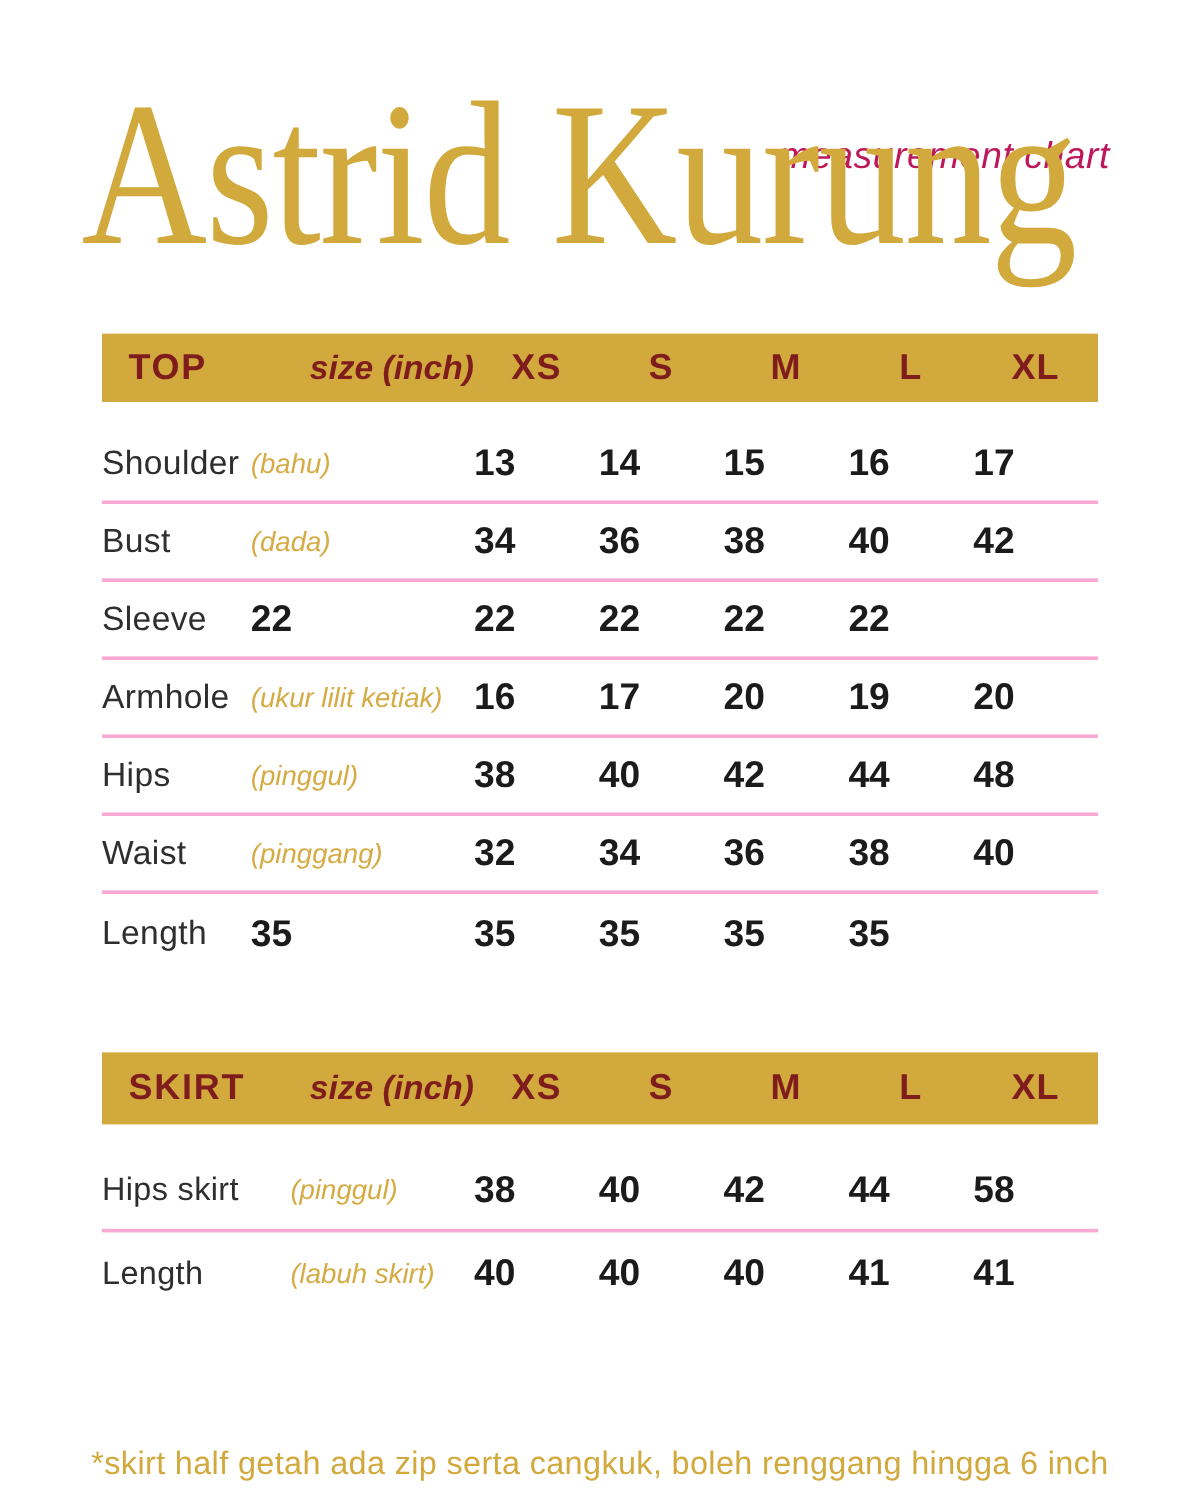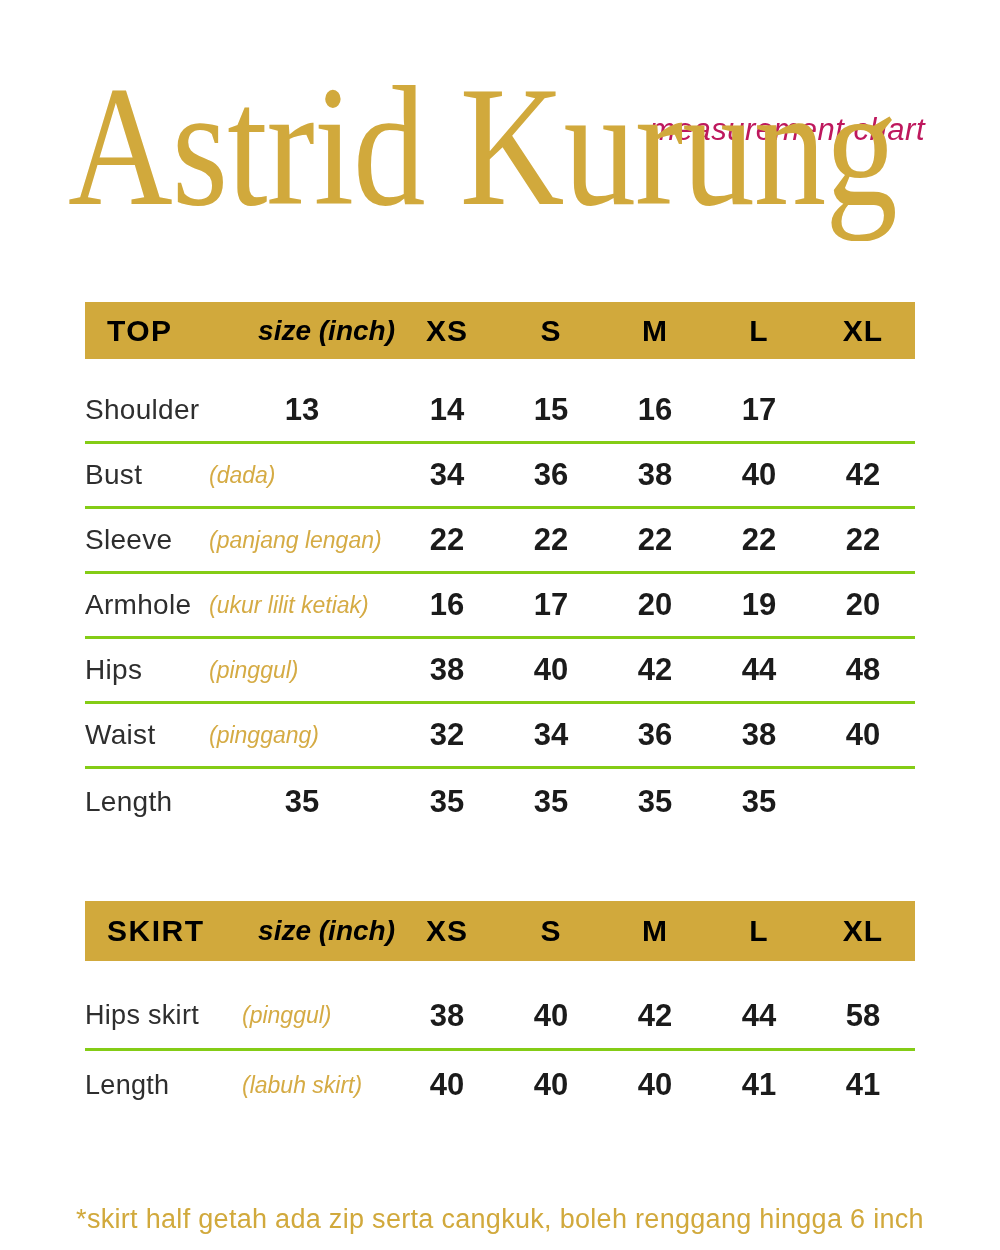--- a/index.html
+++ b/index.html
@@ -45,23 +45,22 @@
     width: 830px;
   }
   .table-top   { top: 278px; }
   .table-skirt { top: 877px; }
 
   .bar {
     display: grid;
     grid-template-columns: 124px 186px 104px 104px 104px 104px 104px;
     align-items: center;
     background: #d1a93c;
-    color: #000000;
+    color: #7f1d1d;
     height: 57px;
-    margin-top: 24px;
   }
   .table-skirt .bar { height: 60px; }
   .bar-name {
     padding-left: 22px;
     font-size: 30px;
     font-weight: 700;
     letter-spacing: 1.5px;
   }
   .bar-size {
     text-align: right;
@@ -77,21 +76,21 @@
   }
 
   .rows { padding-top: 20px; }
   .table-skirt .rows { padding-top: 22px; }
 
   .row {
     display: grid;
     grid-template-columns: 124px 186px 104px 104px 104px 104px 104px;
     align-items: center;
     height: 65px;
-    border-bottom: 3px solid #84cc16;
+    border-bottom: 3px solid #f9a8d4;
   }
   .table-skirt .row {
     grid-template-columns: 157px 153px 104px 104px 104px 104px 104px;
     height: 68px;
   }
   .row.last { border-bottom: none; }
 
   .lbl {
     font-size: 28px;
     color: #2e2e2e;
@@ -99,21 +98,20 @@
     white-space: nowrap;
   }
   .table-skirt .lbl { font-size: 27px; }
   .malay {
     font-size: 23px;
     font-style: italic;
     color: #d5ab44;
     white-space: nowrap;
   }
   .val {
-    text-align: center;
     font-size: 31px;
     font-weight: 700;
     color: #1b1b1b;
   }
   .table-skirt .row-ranges .val {
     font-size: 27px;
     letter-spacing: -0.5px;
     white-space: nowrap;
   }
 
@@ -144,40 +142,40 @@
       <span class="bar-col">XS</span>
       <span class="bar-col">S</span>
       <span class="bar-col">M</span>
       <span class="bar-col">L</span>
       <span class="bar-col">XL</span>
     </div>
     <div class="rows">
 
       <div class="row">
         <span class="lbl">Shoulder</span>
+        <span class="malay">(bahu)</span>
         <span class="val">13</span>
         <span class="val">14</span>
         <span class="val">15</span>
         <span class="val">16</span>
         <span class="val">17</span>
       </div>
 
       <div class="row">
         <span class="lbl">Bust</span>
         <span class="malay">(dada)</span>
         <span class="val">34</span>
         <span class="val">36</span>
         <span class="val">38</span>
         <span class="val">40</span>
         <span class="val">42</span>
       </div>
 
       <div class="row">
         <span class="lbl">Sleeve</span>
-        <span class="malay">(panjang lengan)</span>
         <span class="val">22</span>
         <span class="val">22</span>
         <span class="val">22</span>
         <span class="val">22</span>
         <span class="val">22</span>
       </div>
 
       <div class="row">
         <span class="lbl">Armhole</span>
         <span class="malay">(ukur lilit ketiak)</span>

